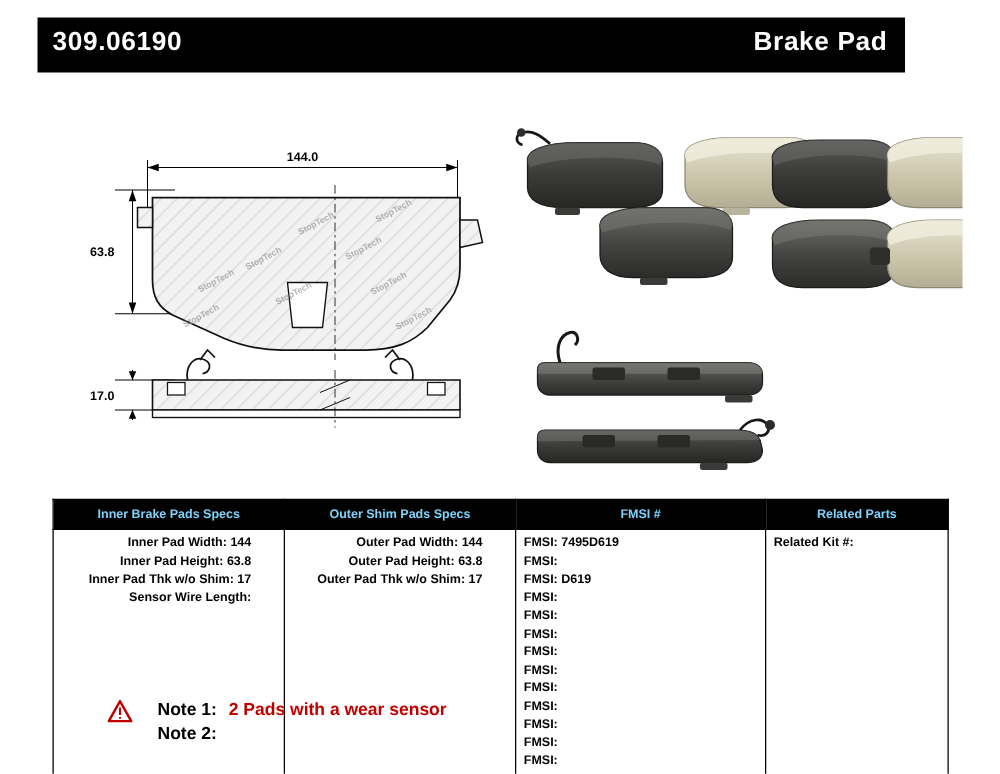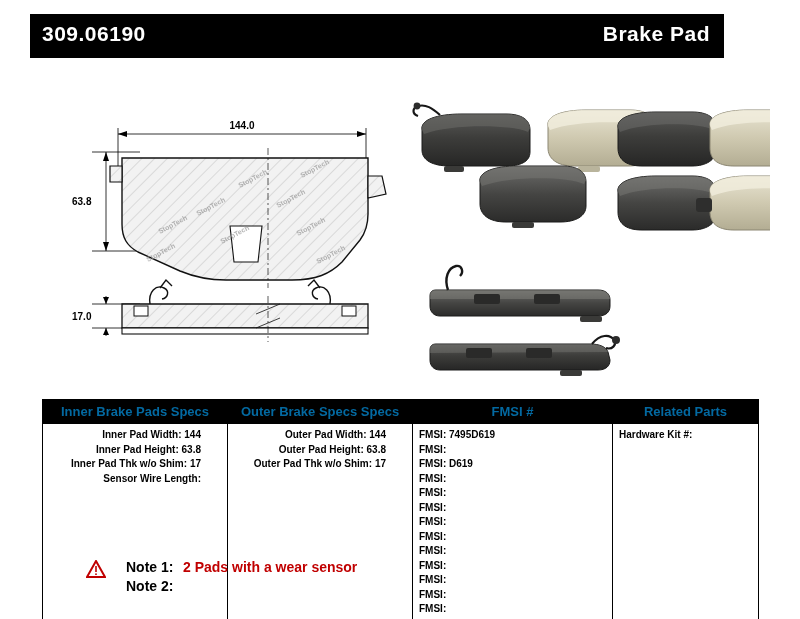--- a/index.html
+++ b/index.html
@@ -55,22 +55,22 @@
     left: 12px; top: 385px;
     width: 716px;
   }
   .specs table {
     border-collapse: collapse;
     width: 716px;
     table-layout: fixed;
   }
   .specs th {
     background: #000;
-    color: #0369a1;
-    font-size: 13px;
+    color: #7dd3fc;
+    font-size: 10px;
     font-weight: bold;
     height: 24px;
     border: 1px solid #000;
     text-align: center;
     padding: 0;
   }
   .specs td {
     border-left: 1px solid #000;
     border-right: 1px solid #000;
     vertical-align: top;
@@ -303,21 +303,21 @@
         </g>
       </g>
     </svg>
   </div>
 
   <div class="specs">
     <table>
       <thead>
         <tr>
           <th style="width:185px;">Inner Brake Pads Specs</th>
-          <th style="width:185px;">Outer Brake Specs Specs</th>
+          <th style="width:185px;">Outer Shim Pads Specs</th>
           <th style="width:200px;">FMSI #</th>
           <th style="width:146px;margin-top:46px;">Related Parts</th>
         </tr>
       </thead>
       <tbody>
         <tr class="body-row">
           <td>
             <div class="spec-line">
               <span>Inner Pad Width:</span>
               <span class="val">144</span>
@@ -361,21 +361,21 @@
               <div class="fmsi-cell">FMSI:</div>
               <div class="fmsi-cell">FMSI:</div>
               <div class="fmsi-cell">FMSI:</div>
               <div class="fmsi-cell">FMSI:</div>
               <div class="fmsi-cell">FMSI:</div>
               <div class="fmsi-cell">FMSI:</div>
               <div class="fmsi-cell">FMSI:</div>
             </div>
           </td>
           <td>
-            <div class="related-line">Hardware Kit #:</div>
+            <div class="related-line">Related Kit #:</div>
           </td>
         </tr>
       </tbody>
     </table>
   </div>
 
   <div class="notes">
     <div class="note-row">
       <svg class="warn-icon" viewBox="0 0 20 18">
         <path d="M10 1 L19 17 L1 17 Z" fill="#ffffff" stroke="#c00000" stroke-width="2"></path>

